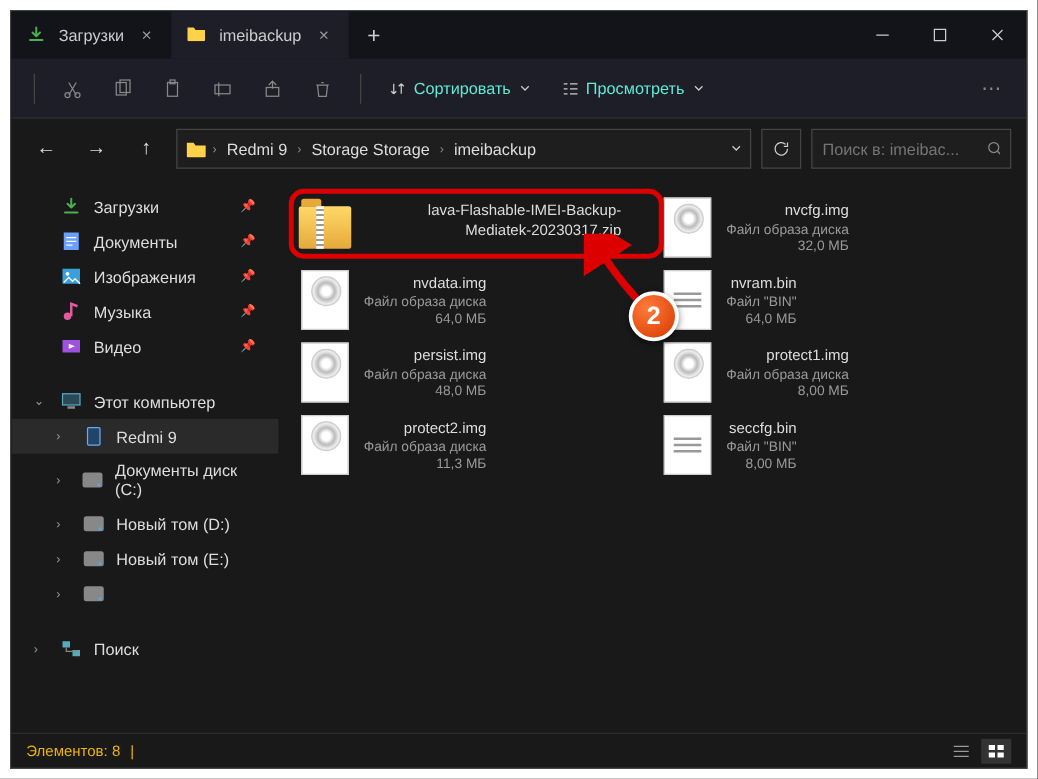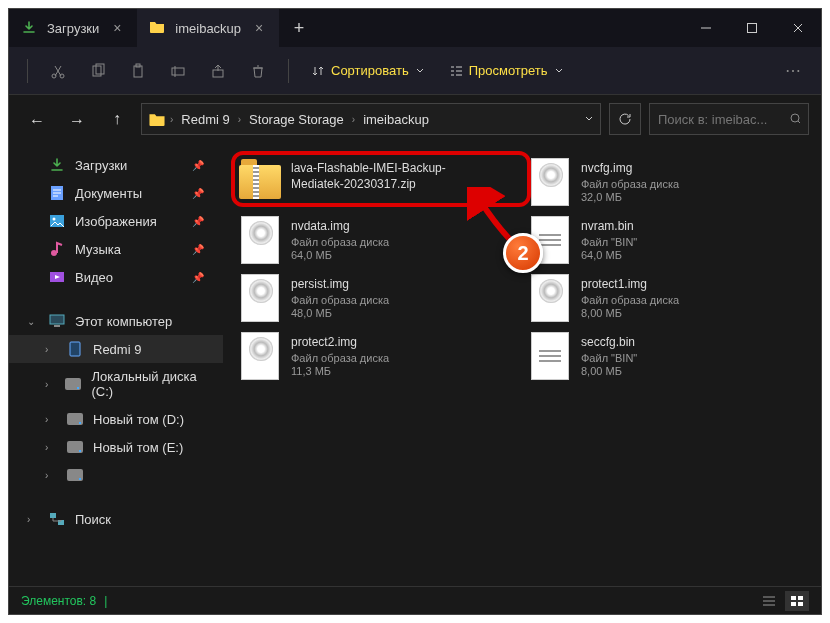--- a/index.html
+++ b/index.html
@@ -10,47 +10,47 @@
 .tab.active { background: #1e1e28; }
 .tab-close { width: 16px; height:16px; display:flex; align-items:center; justify-content:center; color:#999; cursor:pointer; font-size:14px;}
 .tab-icon { width:16px; height:16px; }
 .newtab { width: 40px; display:flex; align-items:center; justify-content:center; color:#ccc; font-size:18px; cursor:pointer;}
 .winbtns { margin-left:auto; display:flex; }
 .winbtn { width:46px; display:flex; align-items:center; justify-content:center; color:#ccc; cursor:pointer;}
 .toolbar { height:48px; background:#1e1e28; display:flex; align-items:center; padding:0 10px; gap:4px; border-bottom:1px solid #333;}
 .create-btn { display:flex; align-items:center; gap:8px; padding:6px 14px; border:1px solid #555; border-radius:18px; color:#eee; font-size:13px; cursor:pointer;}
 .tb-sep { width:1px; height:24px; background:#444; margin:0 8px;}
 .tb-icon { width:36px; height:36px; display:flex; align-items:center; justify-content:center; color:#888; cursor:pointer;}
-.tb-drop { display:flex; align-items:center; gap:6px; padding:6px 10px; color:#fde047; font-size:13px; cursor:pointer;}
+.tb-drop { display:flex; align-items:center; gap:6px; padding:6px 10px; color:#5eead4; font-size:13px; cursor:pointer;}
 .navbar { height:48px; background:#191919; display:flex; align-items:center; padding:0 12px; gap:8px;}
 .nav-arrow { width:32px; height:32px; display:flex; align-items:center; justify-content:center; color:#ddd; cursor:pointer; font-size:16px;}
 .breadcrumb { flex:1; display:flex; align-items:center; height:32px; border:1px solid #444; background:#1e1e1e; padding:0 6px; gap:4px; color:#ddd; font-size:13px;}
 .bc-item { padding:2px 4px; cursor:pointer;}
 .bc-sep { color:#888; font-size:10px;}
 .refresh-btn { width:32px; height:32px; border:1px solid #444; background:#1e1e1e; display:flex; align-items:center; justify-content:center; color:#ddd; cursor:pointer;}
 .search-box { width:160px; height:32px; border:1px solid #444; background:#1e1e1e; display:flex; align-items:center; padding:0 8px; gap:16px; color:#888; font-size:13px;}
 .search-box input { background:transparent; border:none; outline:none; color:#ddd; width:100%; font-size:13px;}
 .body { display:flex; height:calc(100% - 38px - 48px - 48px - 28px);}
 .sidebar { width:214px; background:#191919; padding:8px 0; overflow-y:auto;}
 .side-item { display:flex; align-items:center; gap:10px; padding:6px 18px; color:#ddd; font-size:13px; cursor:pointer;}
 .side-item.selected { background:#2a2a2a;}
 .side-item .chev { width:12px; color:#999; font-size:10px;}
 .side-icon { width:16px; height:16px; display:flex; align-items:center; justify-content:center;}
 .side-group { margin-top:16px;}
 .content { flex:1; background:#191919; padding:12px 10px; overflow-y:auto; position:relative;}
-.file-grid { display:flex; flex-wrap:wrap; gap:4px 20px;}
+.file-grid { display:flex; flex-wrap:wrap; gap:4px 20px;text-align:right;}
 .file-item { width:270px; display:flex; align-items:flex-start; gap:10px; padding:6px; cursor:pointer; color:#ddd;}
 .file-icon { width:42px; height:42px; flex-shrink:0; display:flex; align-items:center; justify-content:center;}
 .file-info { display:flex; flex-direction:column; gap:1px;}
 .file-name { font-size:12px; line-height:1.3;}
 .file-meta { font-size:11px; color:#999;}
 .highlight-box { position:absolute; border:4px solid #d00; border-radius:12px; pointer-events:none; top:8px; left:8px; width:300px; height:56px;}
 .arrow-annot { position:absolute; top:44px; left:244px; pointer-events:none;}
 .badge { position:absolute; top:90px; left:280px; width:40px; height:40px; border-radius:50%; background:radial-gradient(circle at 35% 30%, #ff7b3a, #d63800); border:3px solid #fff; display:flex; align-items:center; justify-content:center; color:#fff; font-weight:bold; font-size:20px; box-shadow:0 2px 6px rgba(0,0,0,0.5);}
-.statusbar { height:28px; background:#191919; border-top:1px solid #333; display:flex; align-items:center; padding:0 12px; color:#22c55e; font-size:12px;}
+.statusbar { height:28px; background:#191919; border-top:1px solid #333; display:flex; align-items:center; padding:0 12px; color:#eab308; font-size:12px;}
 .statusbar .spacer{flex:1;}
 .view-btn { width:24px; height:20px; margin-left:4px; display:flex; align-items:center; justify-content:center; cursor:pointer; color:#999;}
 .view-btn.active{color:#fff; background:#333;}
 .folder-svg { width:16px; height:13px;}
 .disc-icon { width:38px; height:48px; background:#fff; border:1px solid #ccc; position:relative;}
 .disc-icon::after { content:''; position:absolute; width:24px; height:24px; border-radius:50%; background:radial-gradient(circle, #fff 20%, #bbb 40%, #eee 60%, #999 80%); top:4px; left:7px;}
 .zip-icon { width:42px; height:34px; background:linear-gradient(#ffd968, #e6a93a); border-radius:2px; position:relative;}
 .zip-icon::before{content:''; position:absolute; top:-6px; left:2px; width:16px; height:6px; background:#e6a93a; border-radius:2px 2px 0 0;}
 .zip-icon::after{content:''; position:absolute; left:14px; top:0; width:6px; height:100%; background:repeating-linear-gradient(#fff 0 2px, #999 2px 4px);}
 .bin-icon { width:38px; height:48px; background:#fff; border:1px solid #ccc; position:relative; display:flex; flex-direction:column; align-items:center; justify-content:center; gap:3px;}
@@ -274,21 +274,21 @@
                   <rect x="1" y="1" width="10" height="14" rx="1" stroke="#6af" fill="#246"></rect>
                 </svg>
               </span>
               <span>Redmi 9</span>
             </div>
             <div class="side-item" style="padding-left: 36px;">
               <span class="chev">›</span>
               <span class="side-icon">
                 <span class="drive-icon"></span>
               </span>
-              <span>Локальный диска (C:)</span>
+              <span>Документы диск (C:)</span>
             </div>
             <div class="side-item" style="padding-left: 36px;">
               <span class="chev">›</span>
               <span class="side-icon">
                 <span class="drive-icon"></span>
               </span>
               <span>Новый том (D:)</span>
             </div>
             <div class="side-item" style="padding-left: 36px;">
               <span class="chev">›</span>

